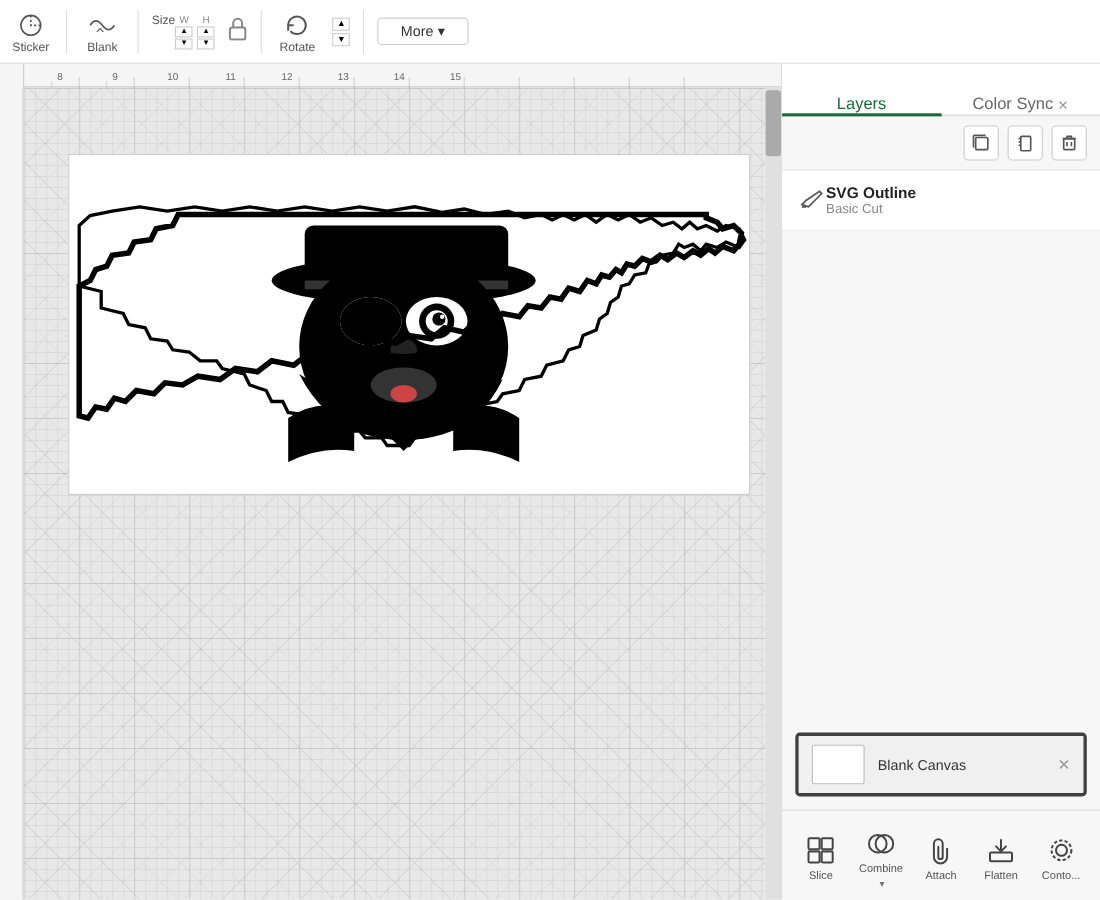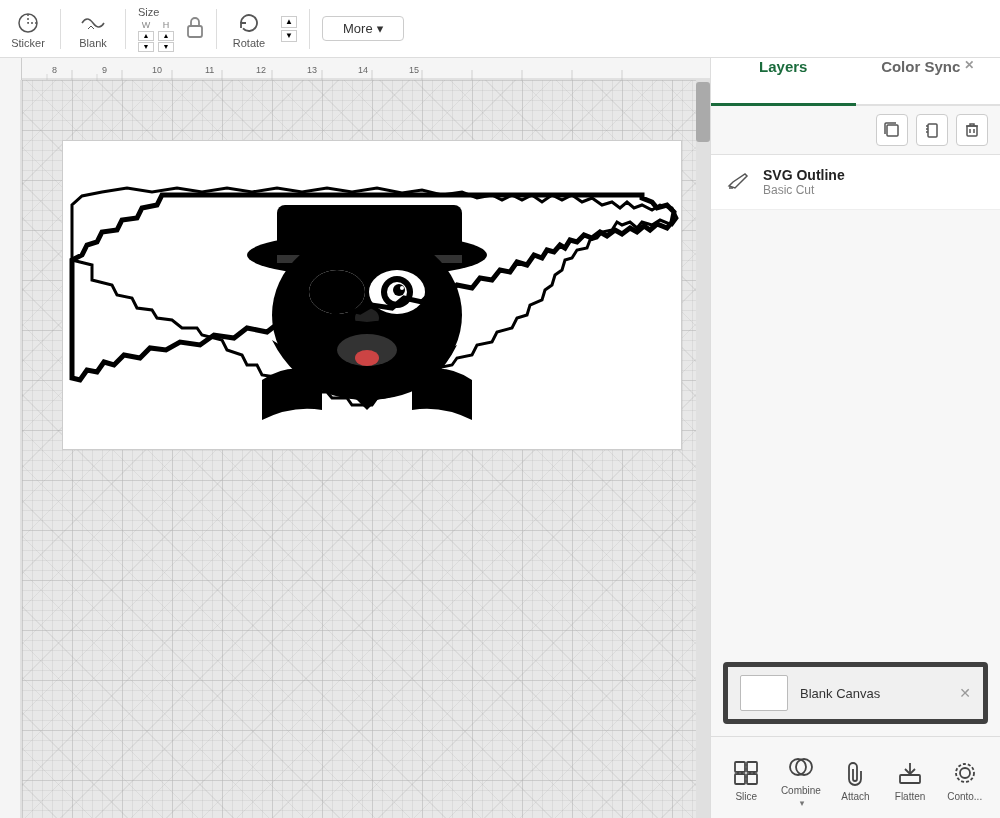--- a/index.html
+++ b/index.html
@@ -187,24 +187,24 @@
     
     .panel-tabs {
       display: flex;
       border-bottom: 2px solid #e0e0e0;
       background: #fff;
       height: 48px;
     }
     .panel-tab {
       flex: 1;
       display: flex;
-      align-items: flex-start;
+      align-items: flex-end;
       justify-content: center;
       font-size: 15px;
-      font-weight: 700;
+      font-weight: 400;
       cursor: pointer;
       color: #666;
       border-bottom: 3px solid transparent;
       margin-bottom: -2px;
       padding: 0 8px;
     }
     .panel-tab.active {
       color: #1a6b3c;
       border-bottom: 3px solid #1a6b3c;
     }
@@ -239,21 +239,20 @@
       color: #555;
     }
 
     
     .layer-item {
       display: flex;
       align-items: center;
       padding: 12px 16px;
       background: #fff;
       border-bottom: 1px solid #eee;
-      gap: 12px;
     }
     .layer-icon {
       font-size: 18px;
       color: #555;
       flex-shrink: 0;
     }
     .layer-info {
       flex: 1;
     }
     .layer-name {
@@ -267,21 +266,21 @@
     }
 
     
     .blank-canvas-section {
       margin: 12px;
       padding: 0;
       display: flex;
       align-items: center;
       gap: 12px;
       background: #f0f0f0;
-      border: 5px solid #404040;
+      border: 3px solid #404040;
       border-radius: 4px;
       padding: 8px 12px;
     }
     .blank-canvas-thumb {
       width: 48px;
       height: 36px;
       background: #fff;
       border: 1px solid #bbb;
       border-radius: 2px;
       flex-shrink: 0;
@@ -365,21 +364,21 @@
       <svg width="26" height="20" viewBox="0 0 26 20" fill="none" stroke="#555" stroke-width="1.5">
         <path d="M2 10 Q7 2 13 10 Q19 18 24 10"></path>
         <path d="M8 16 l3-3 l3 3" stroke-width="1"></path>
       </svg>
     </div>
     <span>Blank</span>
   </div>
 
   <div class="toolbar-sep"></div>
 
-  <div style="display:flex; flex-direction:column; align-items:flex-start; font-size:11px; color:#555;">
+  <div style="display:flex; align-items:flex-start; font-size:11px; color:#555;">
     <span style="margin-bottom:2px;">Size</span>
     <div style="display:flex; gap:4px; align-items:center;">
       <div style="display:flex; flex-direction:column; align-items:center; gap:1px;">
         <span style="font-size:9px; color:#888;">W</span>
         <div style="display:flex; flex-direction:column; gap:1px;">
           <button style="width:16px; height:10px; font-size:7px; line-height:1; border:1px solid #ccc; background:#fff; cursor:pointer;">▲</button>
           <button style="width:16px; height:10px; font-size:7px; line-height:1; border:1px solid #ccc; background:#fff; cursor:pointer;">▼</button>
         </div>
       </div>
       <div style="display:flex; flex-direction:column; align-items:center; gap:1px;">

